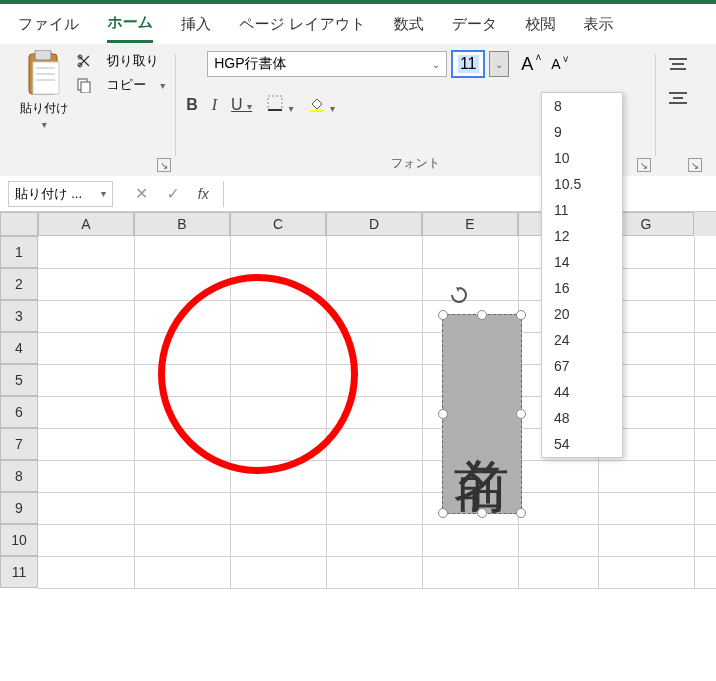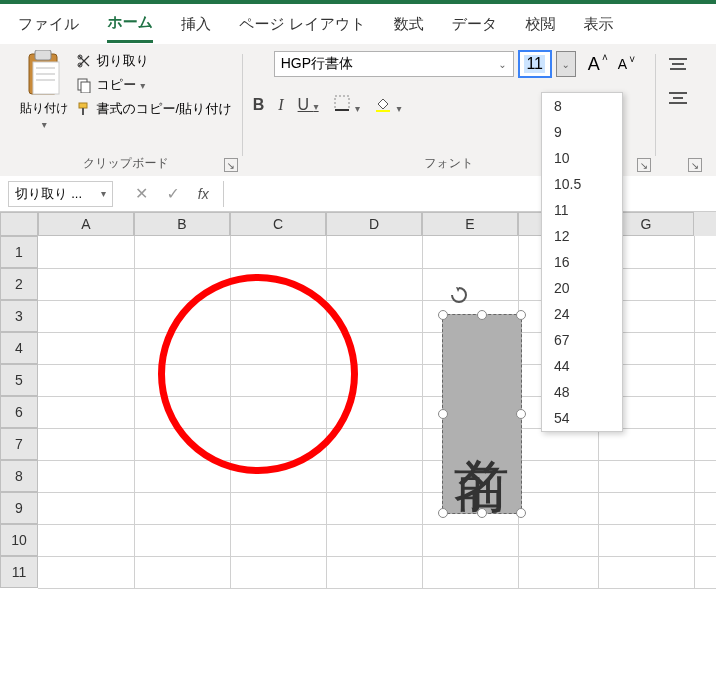--- a/index.html
+++ b/index.html
@@ -11,21 +11,21 @@
 .ribbon { background: #f3f2f1; height: 132px; display: flex; padding: 6px 10px 0 10px; position: relative; }
 .group { display: flex; flex-direction: column; justify-content: space-between; padding: 0 10px; position: relative; }
 .group-label { text-align: center; font-size: 12px; color: #555; padding-bottom: 4px; }
 .group-body { flex: 1; display: flex; align-items: flex-start; gap: 6px; }
 .sep { width: 1px; background: #d0d0d0; margin: 4px 0 20px 0; }
 .paste-col { display: flex; flex-direction: column; align-items: center; gap: 2px; }
 .paste-icon { width: 42px; height: 48px; position: relative; }
 .clip-svg { width: 42px; height: 48px; }
 .paste-label { font-size: 12px; }
 .clip-options { display: flex; flex-direction: column; gap: 6px; font-size: 13px; padding-top: 2px; }
-.clip-row { display: flex; align-items: center; gap: 4px; cursor: pointer; text-align: right; }
+.clip-row { display: flex; align-items: center; gap: 14px; cursor: pointer; text-align: right; }
 .icon16 { width: 18px; height: 18px; display: inline-flex; align-items: center; justify-content: center; }
 .font-group { flex: 1; }
 .font-top { display: flex; align-items: center; gap: 4px; padding-left: 21px; }
 .font-name { background: #fff; border: 1px solid #b1b1b1; height: 26px; width: 240px; font-size: 14px; padding: 0 6px; display: flex; align-items: center; justify-content: space-between; }
 .font-size-box { border: 2px solid #3b82f6; height: 28px; width: 34px; background: #fff; display: flex; align-items: center; justify-content: center; position: relative; }
 .font-size-dd { border: 1px solid #888; height: 26px; width: 20px; background: #e0e0e0; display: flex; align-items: center; justify-content: center; }
 .size-a { font-size: 18px; margin-left: 8px; position: relative; }
 .size-a sup { font-size: 10px; position: absolute; top: -2px; right: -8px; }
 .font-bottom { display: flex; align-items: center; gap: 14px; margin-top: 16px; font-size: 16px; color: #444; }
 .btn-i { font-style: italic; font-family: serif; }
@@ -105,32 +105,22 @@
         <div class="clip-row">
           <span class="icon16">
             <svg width="16" height="16" viewBox="0 0 16 16">
                 <rect x="2" y="2" width="9" height="11" fill="#fff" stroke="#555"></rect>
                 <rect x="5" y="5" width="9" height="11" fill="#fff" stroke="#555"></rect>
               </svg>
           </span>
           <span>コピー</span>
           <span class="chev">▾</span>
         </div>
-        <div class="clip-row">
-          <span class="icon16">
-            <svg width="16" height="16" viewBox="0 0 16 16">
-                <rect x="3" y="2" width="8" height="5" fill="#f0c040" stroke="#aa8020"></rect>
-                <rect x="6" y="7" width="2" height="7" fill="#555"></rect>
-              </svg>
-          </span>
-          <span>書式のコピー/貼り付け</span>
-        </div>
-      </div>
-    </div>
-    <div class="group-label">クリップボード</div>
+      </div>
+    </div>
     <div class="dialog-launcher">↘</div>
   </div>
 
   <div class="sep"></div>
 
   <div class="group font-group">
     <div class="group-body" style="flex-direction:column;gap:0;">
       <div class="font-top">
         <div class="font-name">
           <span>HGP行書体</span>
@@ -183,21 +173,21 @@
           <span style="width:10px"></span>
           <span style="width:18px"></span>
         </div>
     </div>
     <div class="dialog-launcher">↘</div>
   </div>
 </div>
 
 <div class="name-bar">
   <div class="name-box">
-    <span>切り取り ...</span>
+    <span>貼り付け ...</span>
     <span class="chev">▾</span>
   </div>
   <div class="fx-controls">
     <span>✕</span>
     <span>✓</span>
     <span class="fx-label">fx</span>
   </div>
   <div class="formula-bar"></div>
 </div>
 
@@ -269,20 +259,21 @@
   </div>
 </div>
 
 <div class="size-dropdown" id="size-dd">
     <div class="size-item">8</div>
     <div class="size-item">9</div>
     <div class="size-item">10</div>
     <div class="size-item">10.5</div>
     <div class="size-item">11</div>
     <div class="size-item">12</div>
+    <div class="size-item">14</div>
     <div class="size-item">16</div>
     <div class="size-item">20</div>
     <div class="size-item">24</div>
     <div class="size-item">67</div>
     <div class="size-item">44</div>
     <div class="size-item">48</div>
     <div class="size-item">54</div>
   </div>
 
 </body></html>

